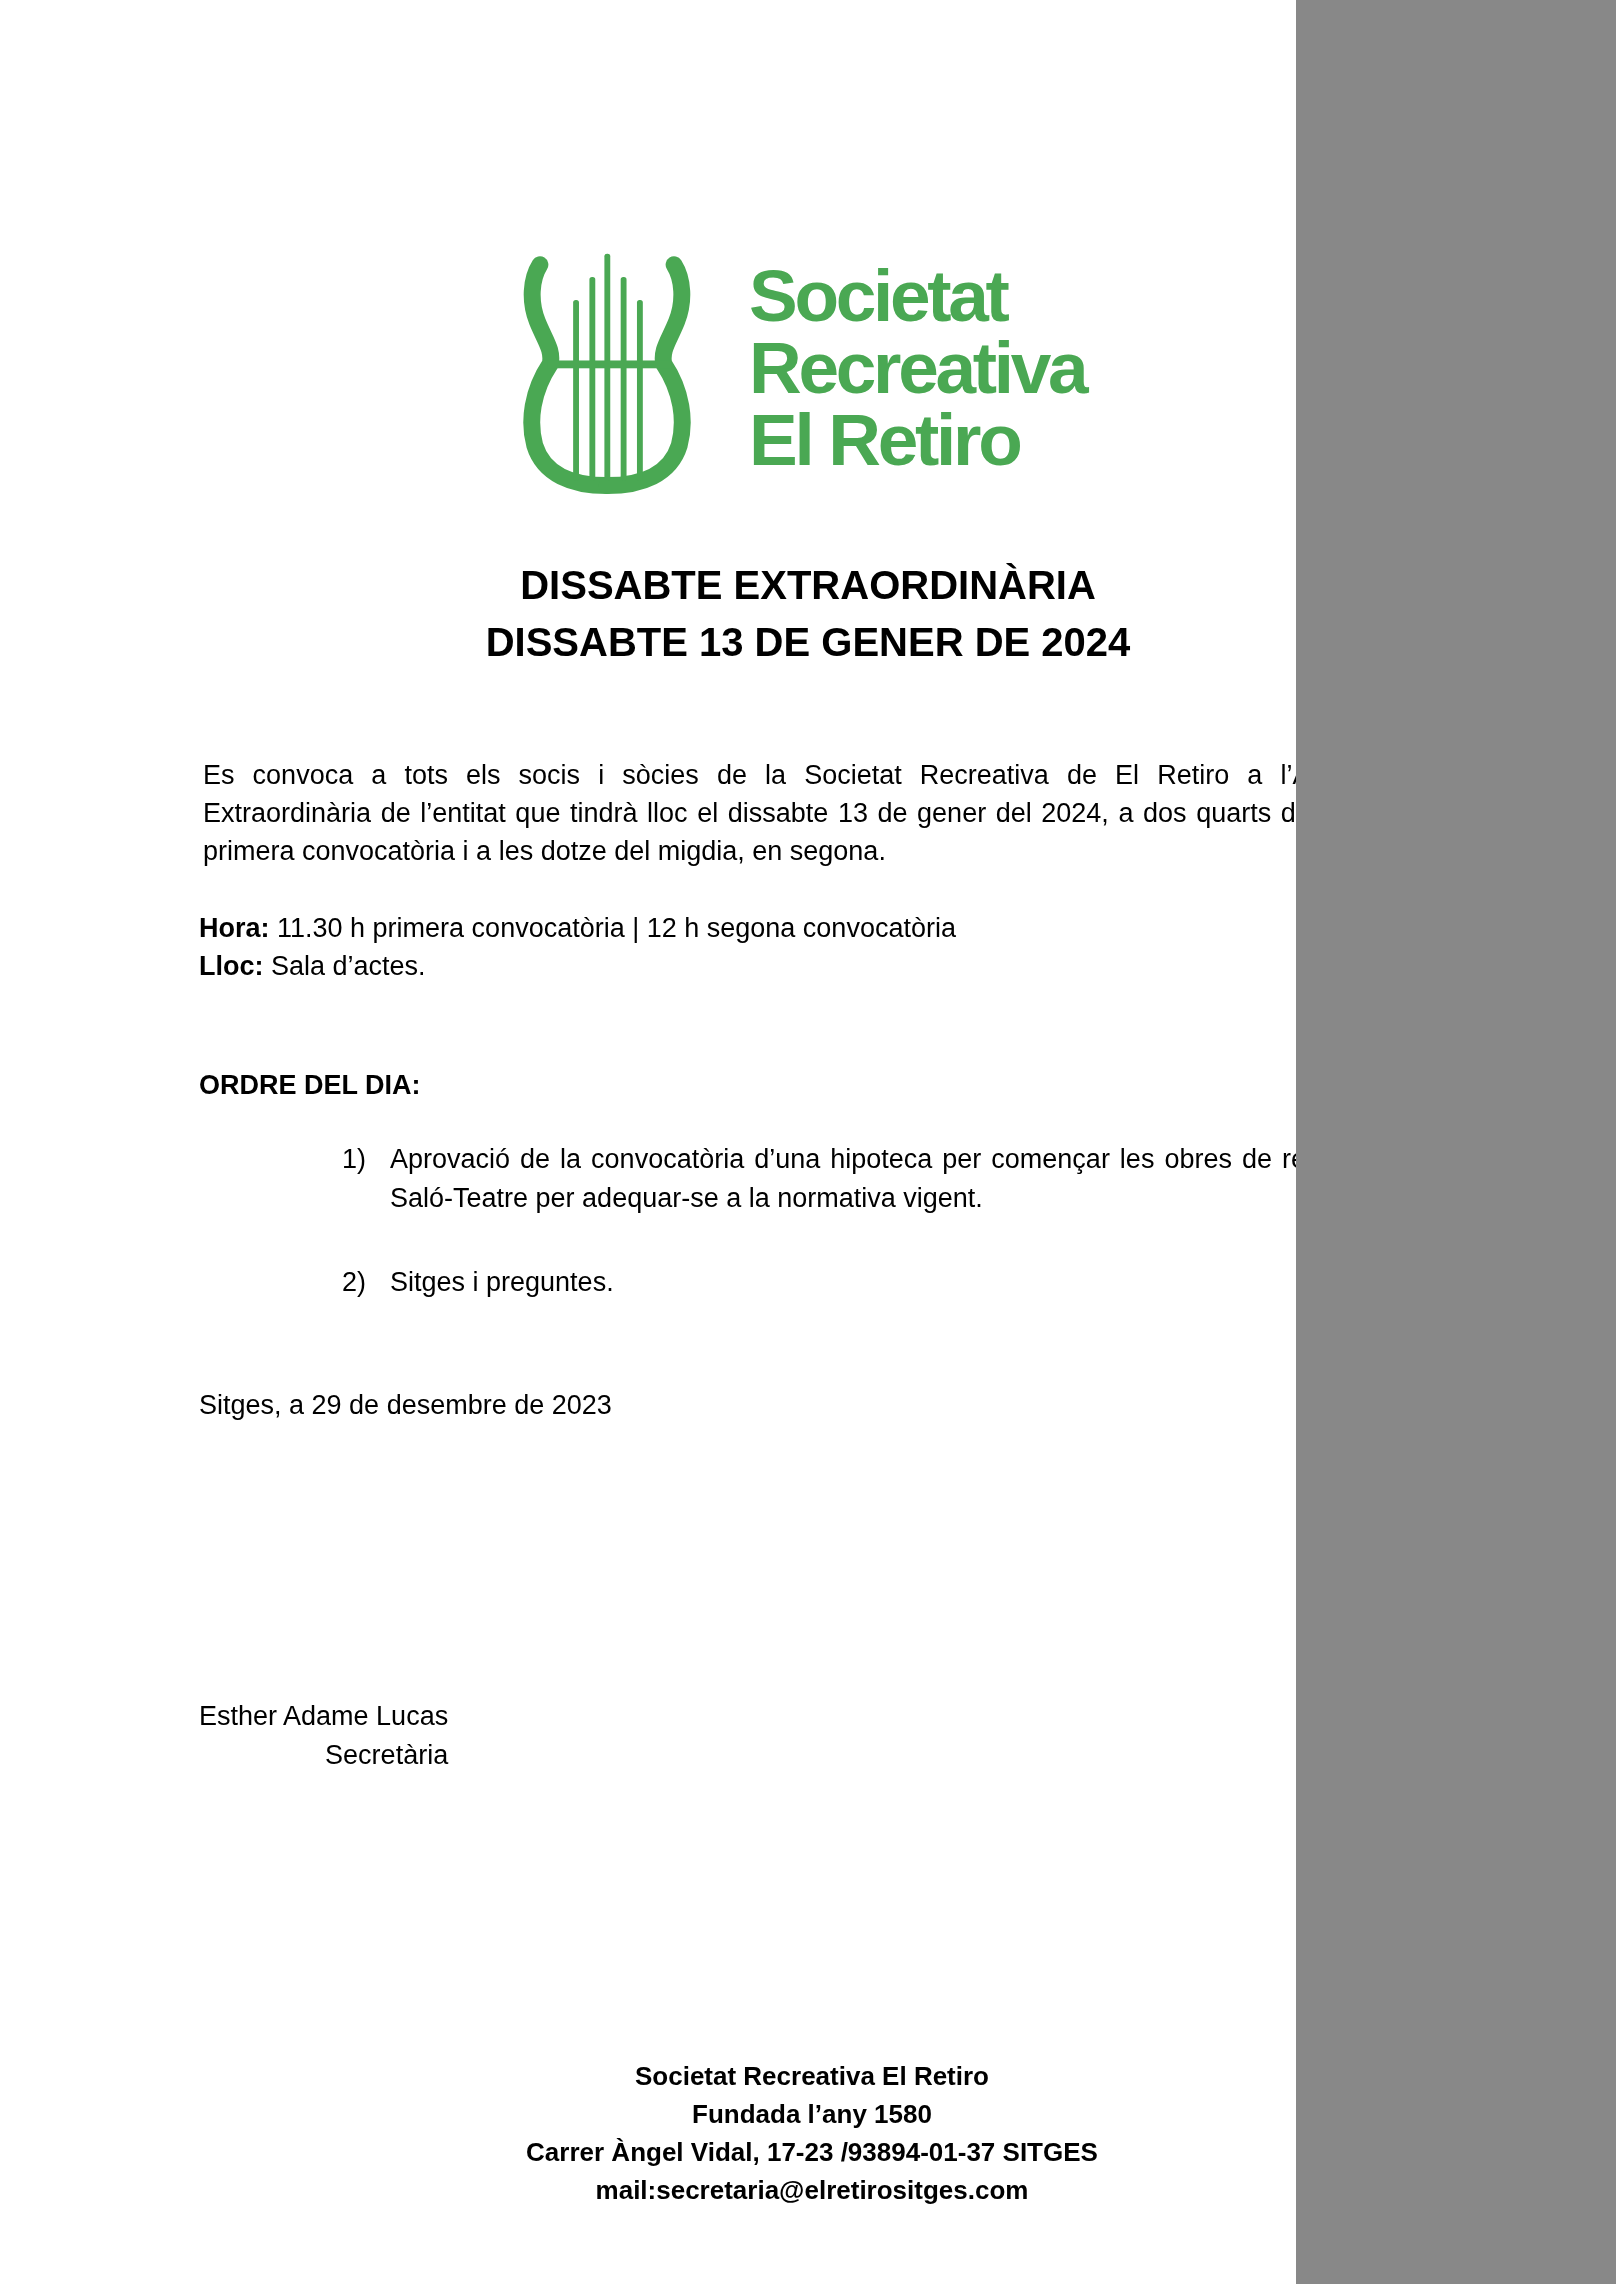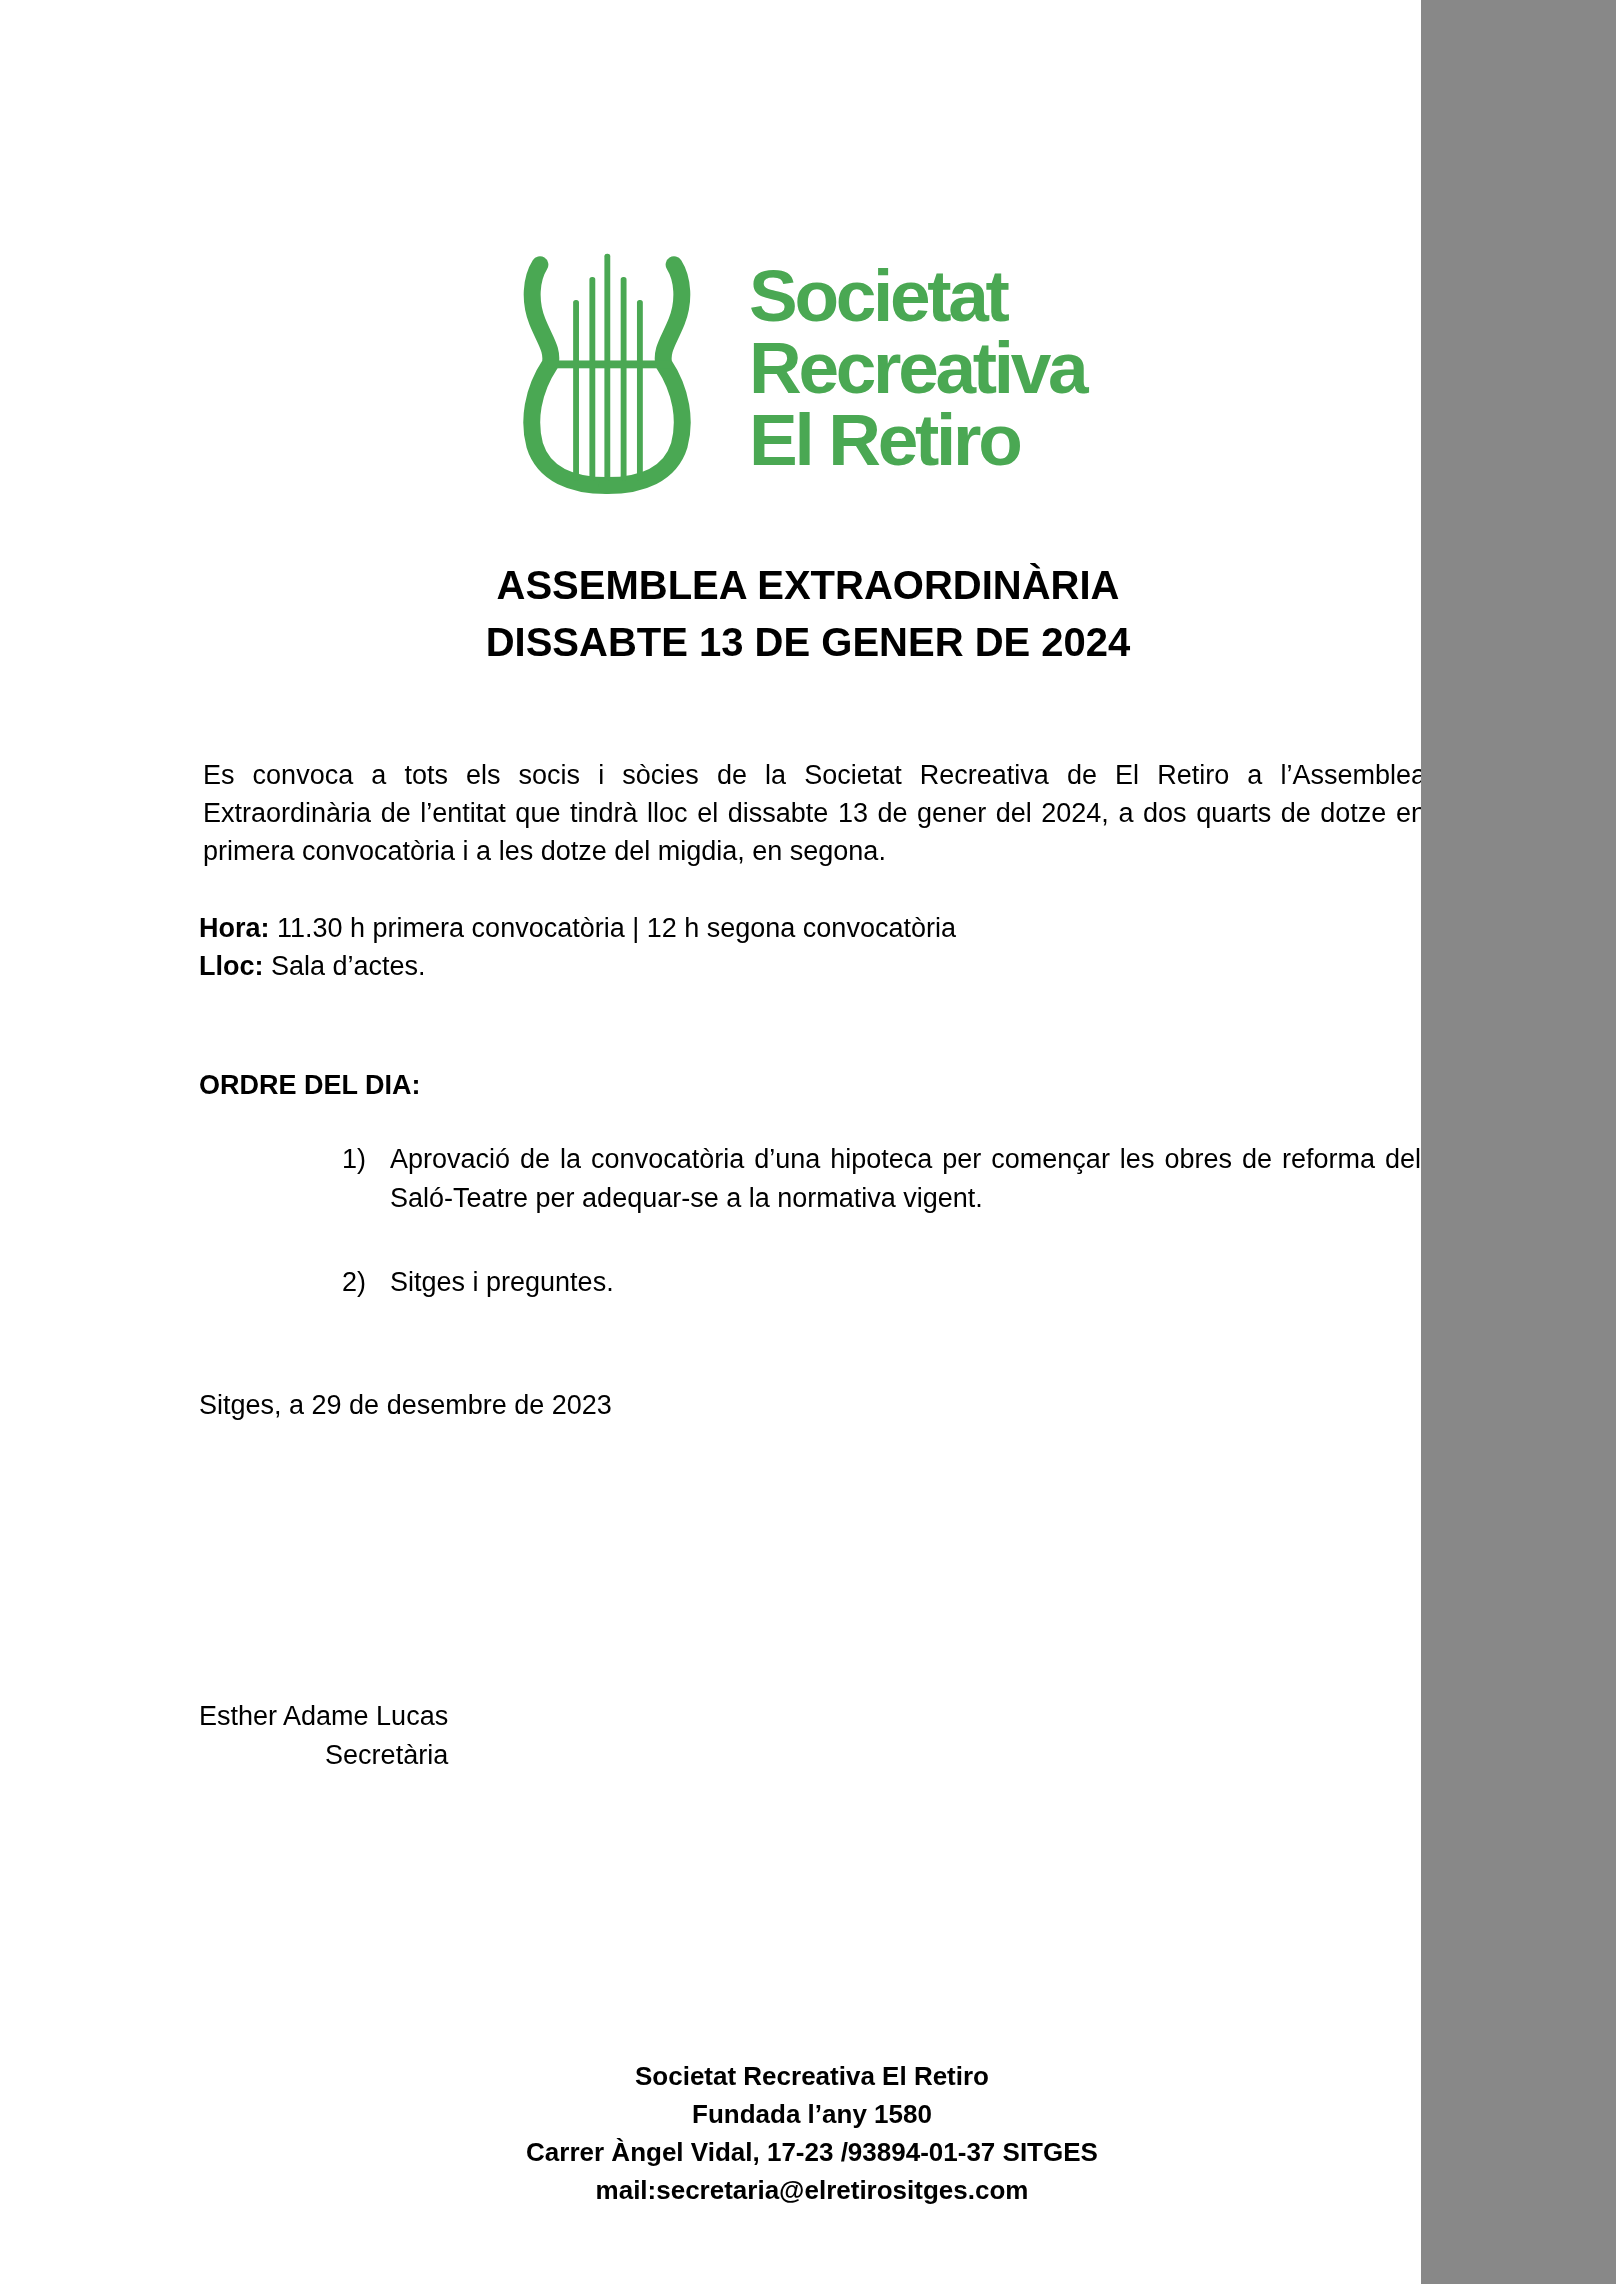--- a/index.html
+++ b/index.html
@@ -1,18 +1,18 @@
 <!DOCTYPE html>
 <html style="font-size:10.4px"><head>
 <meta charset="utf-8">
 <style>
   html,body { margin:0; padding:0; background:#888; }
   .page {
     position:relative;
-    width:1421px; height:2284px;
+    width:1296px; height:2284px;
     background:#ffffff;
     font-family:"Liberation Sans", sans-serif;
     color:#000000;
     overflow:hidden;
   }
   .logo-icon {
     position:absolute; left:519px; top:253px;
     width:176px; height:241px;
   }
   .logo-text {
@@ -83,21 +83,21 @@
     </g>
   </svg>
 
   <div class="logo-text">
     <div>Societat</div>
     <div>Recreativa</div>
     <div>El Retiro</div>
   </div>
 
   <div class="doc-title">
-    <div>ASSEMBLEA EXTRAORDINÀRIA</div>
+    <div>DISSABTE EXTRAORDINÀRIA</div>
     <div>DISSABTE 13 DE GENER DE 2024</div>
   </div>
 
   <p class="intro">Es convoca a tots els socis i sòcies de la Societat Recreativa de El Retiro a l’Assemblea Extraordinària de l’entitat que tindrà lloc el dissabte 13 de gener del 2024, a dos quarts de dotze en primera convocatòria i a les dotze del migdia, en segona.</p>
 
   <div class="details">
     <div><span class="b">Hora:</span><span> 11.30 h primera convocatòria | 12 h segona convocatòria</span></div>
     <div><span class="b">Lloc:</span><span> Sala d’actes.</span></div>
   </div>
 

